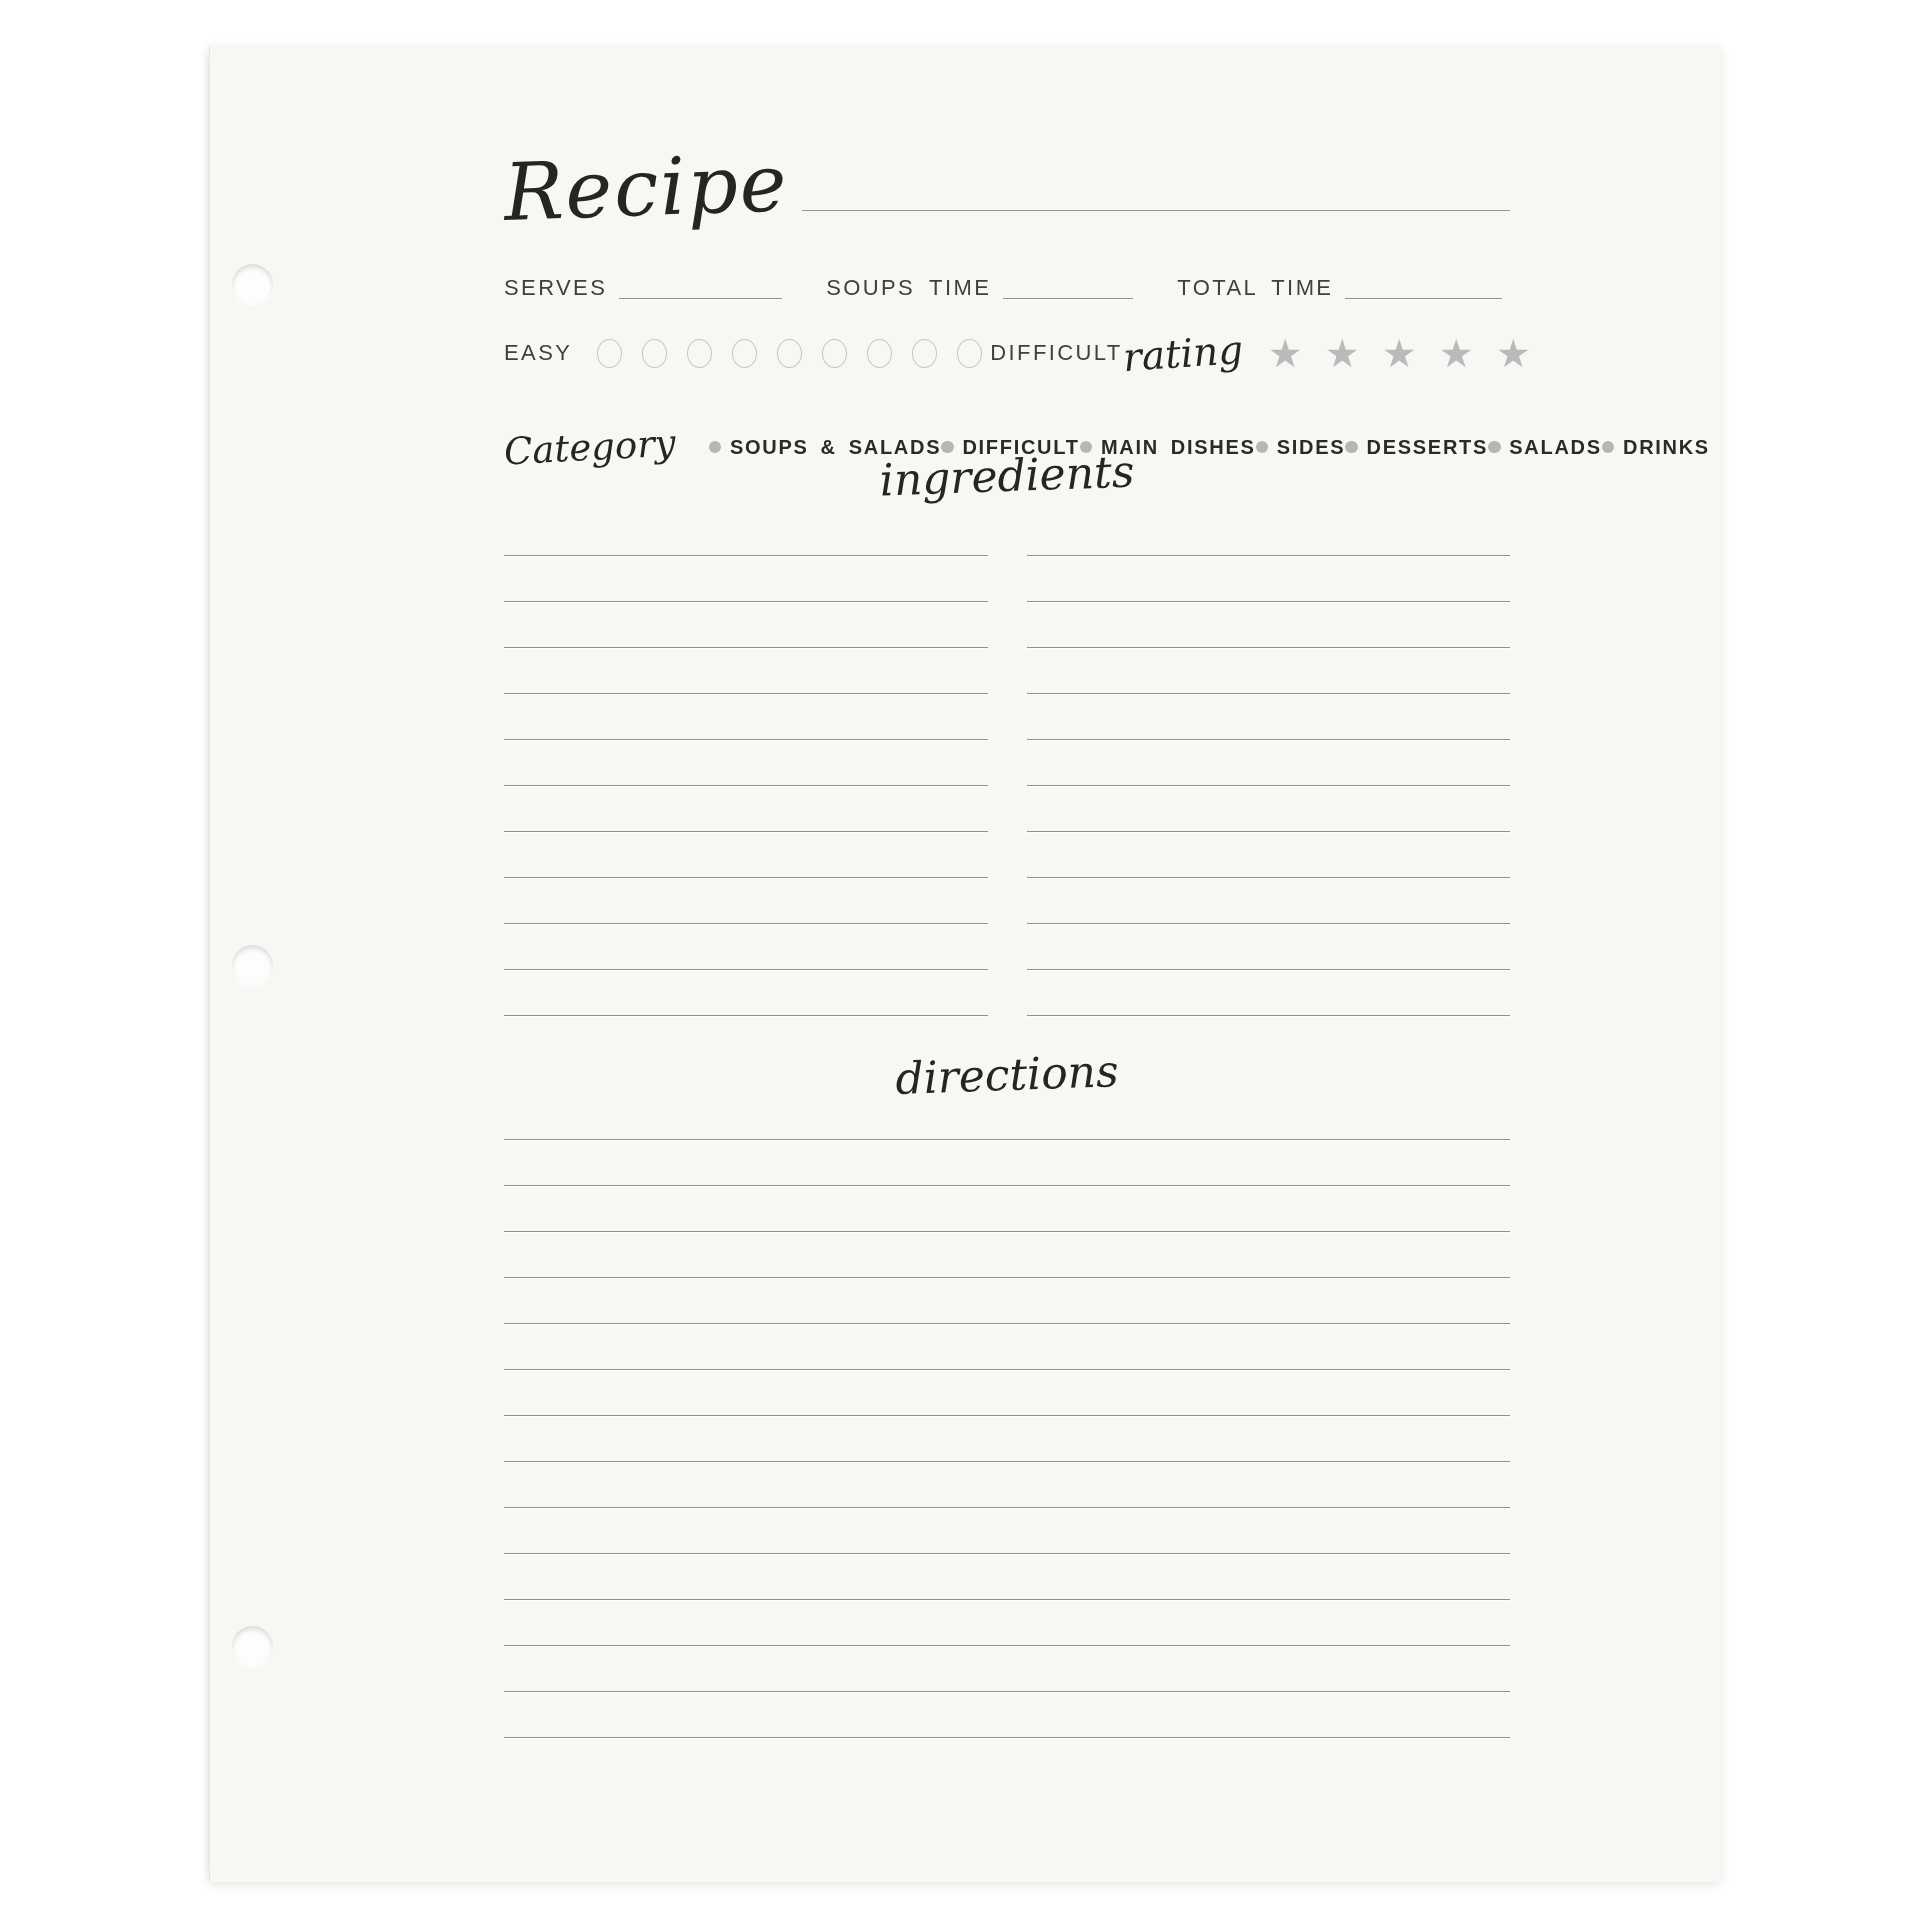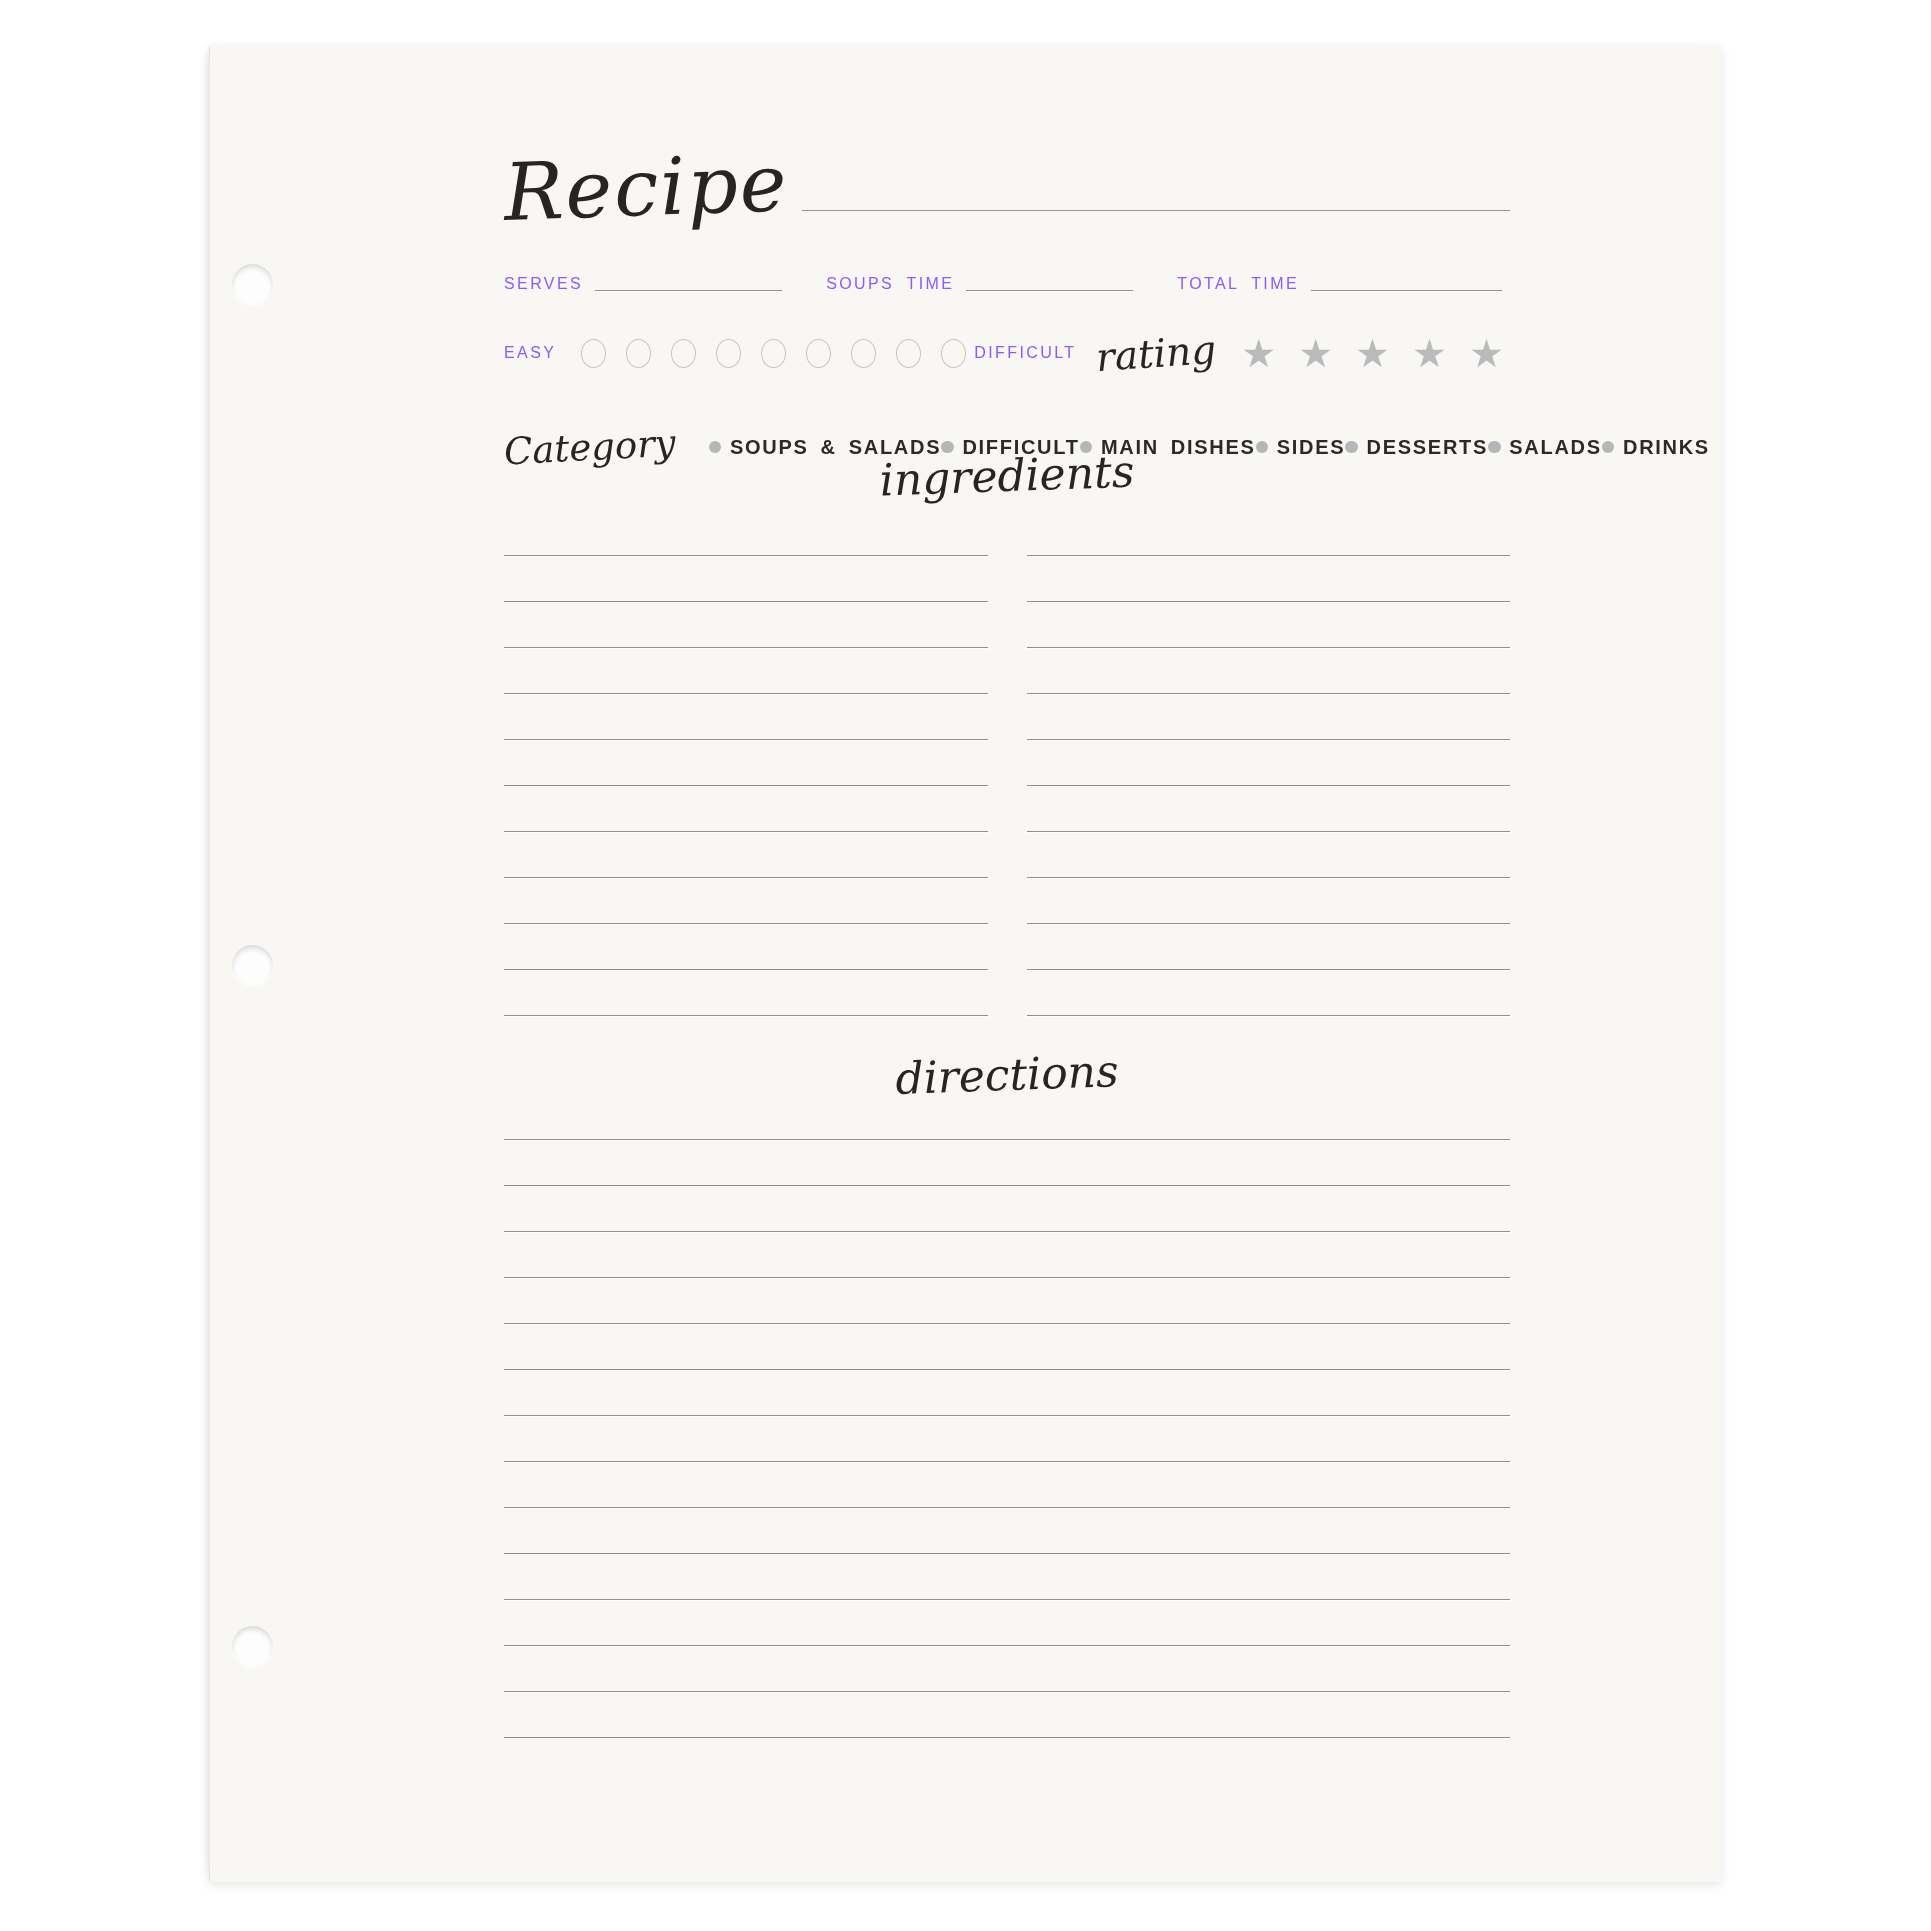--- a/index.html
+++ b/index.html
@@ -36,24 +36,24 @@
   
   .content{position:absolute;left:294px;right:211px;top:0;bottom:0;}
 
   .script{
     font-family:"DejaVu Serif",serif;
     font-style:italic;
     font-weight:400;
     color:#262522;
   }
   .lbl{
-    font-size:16px;
+    font-size:22px;
     letter-spacing:2.4px;
     word-spacing:5.8px;
-    color:#8b5cf6;
+    color:#404040;
     white-space:nowrap;
   }
 
   .rule{border-bottom:1.9px solid #90908e;box-shadow:0 1px 0 rgba(255,255,255,0.85);}
 
   
   .row-title{position:absolute;top:104px;left:0;right:0;display:flex;align-items:flex-end;}
   .title-script{font-size:79px;line-height:1;letter-spacing:1.9px;transform:rotate(-2deg);padding-bottom:5.8px;}
   .title-line{flex:1;margin-left:13.5px;margin-bottom:23px;border-bottom:1.9px solid #96958f;}
 

